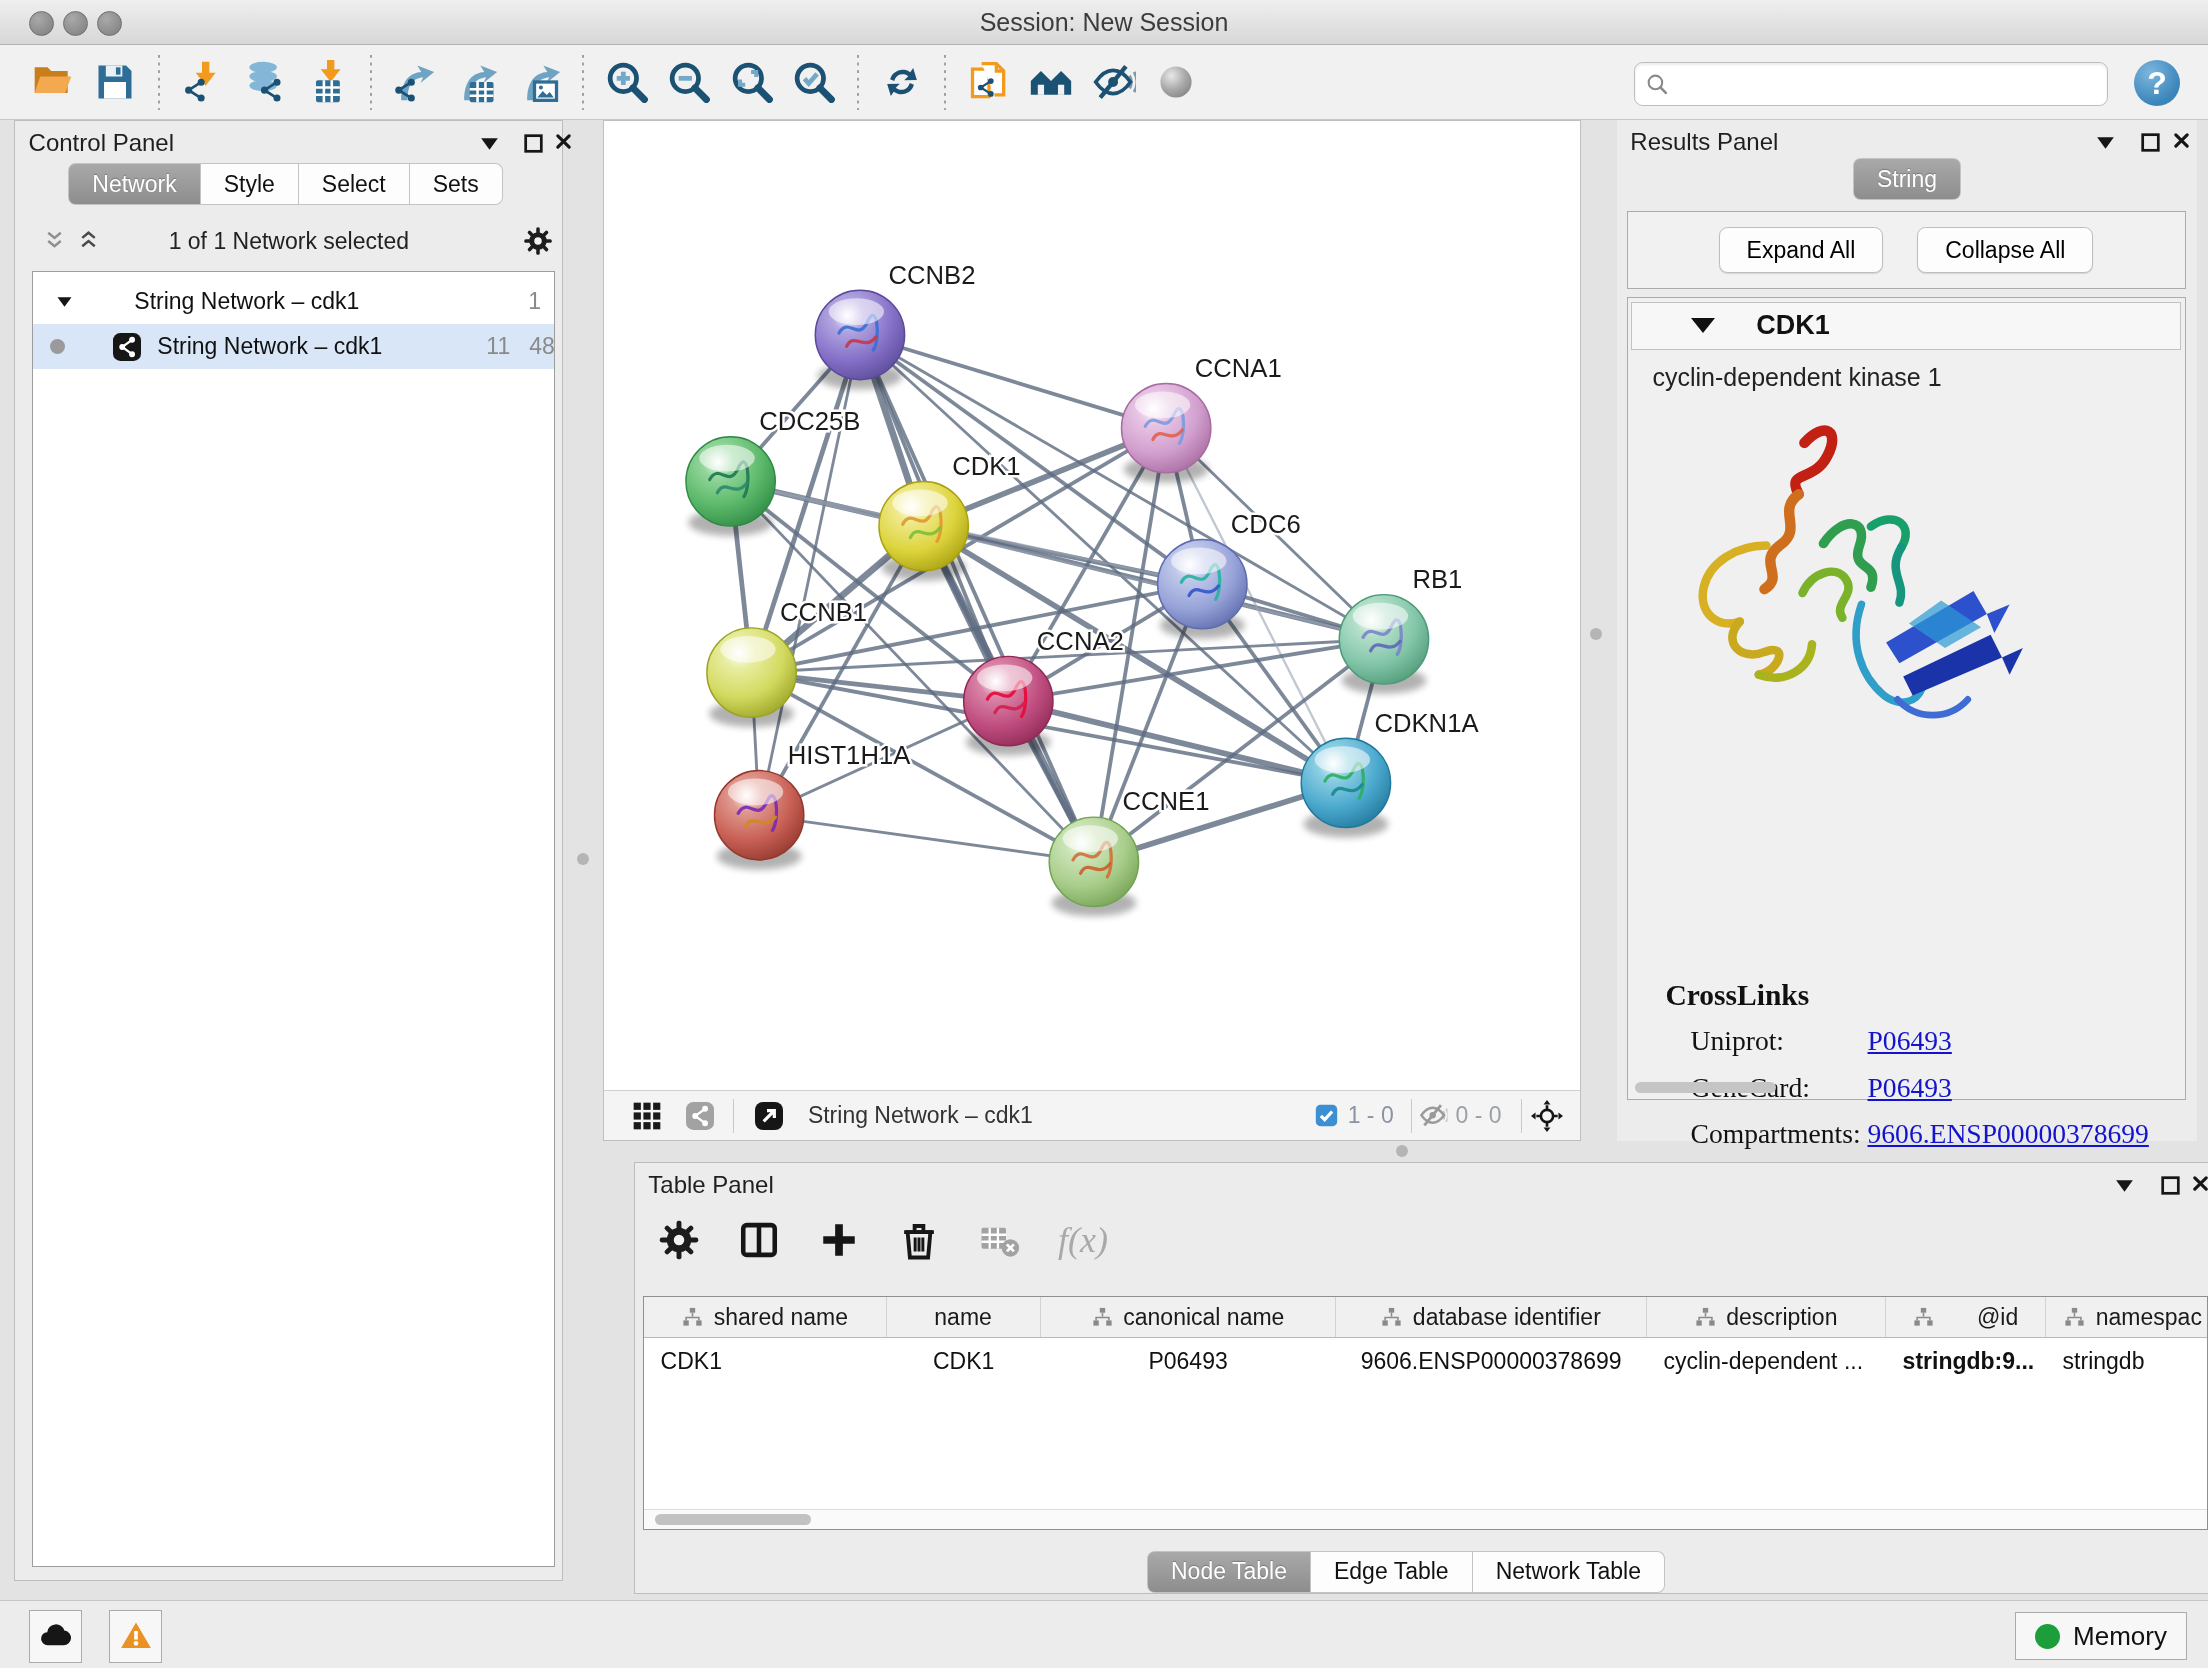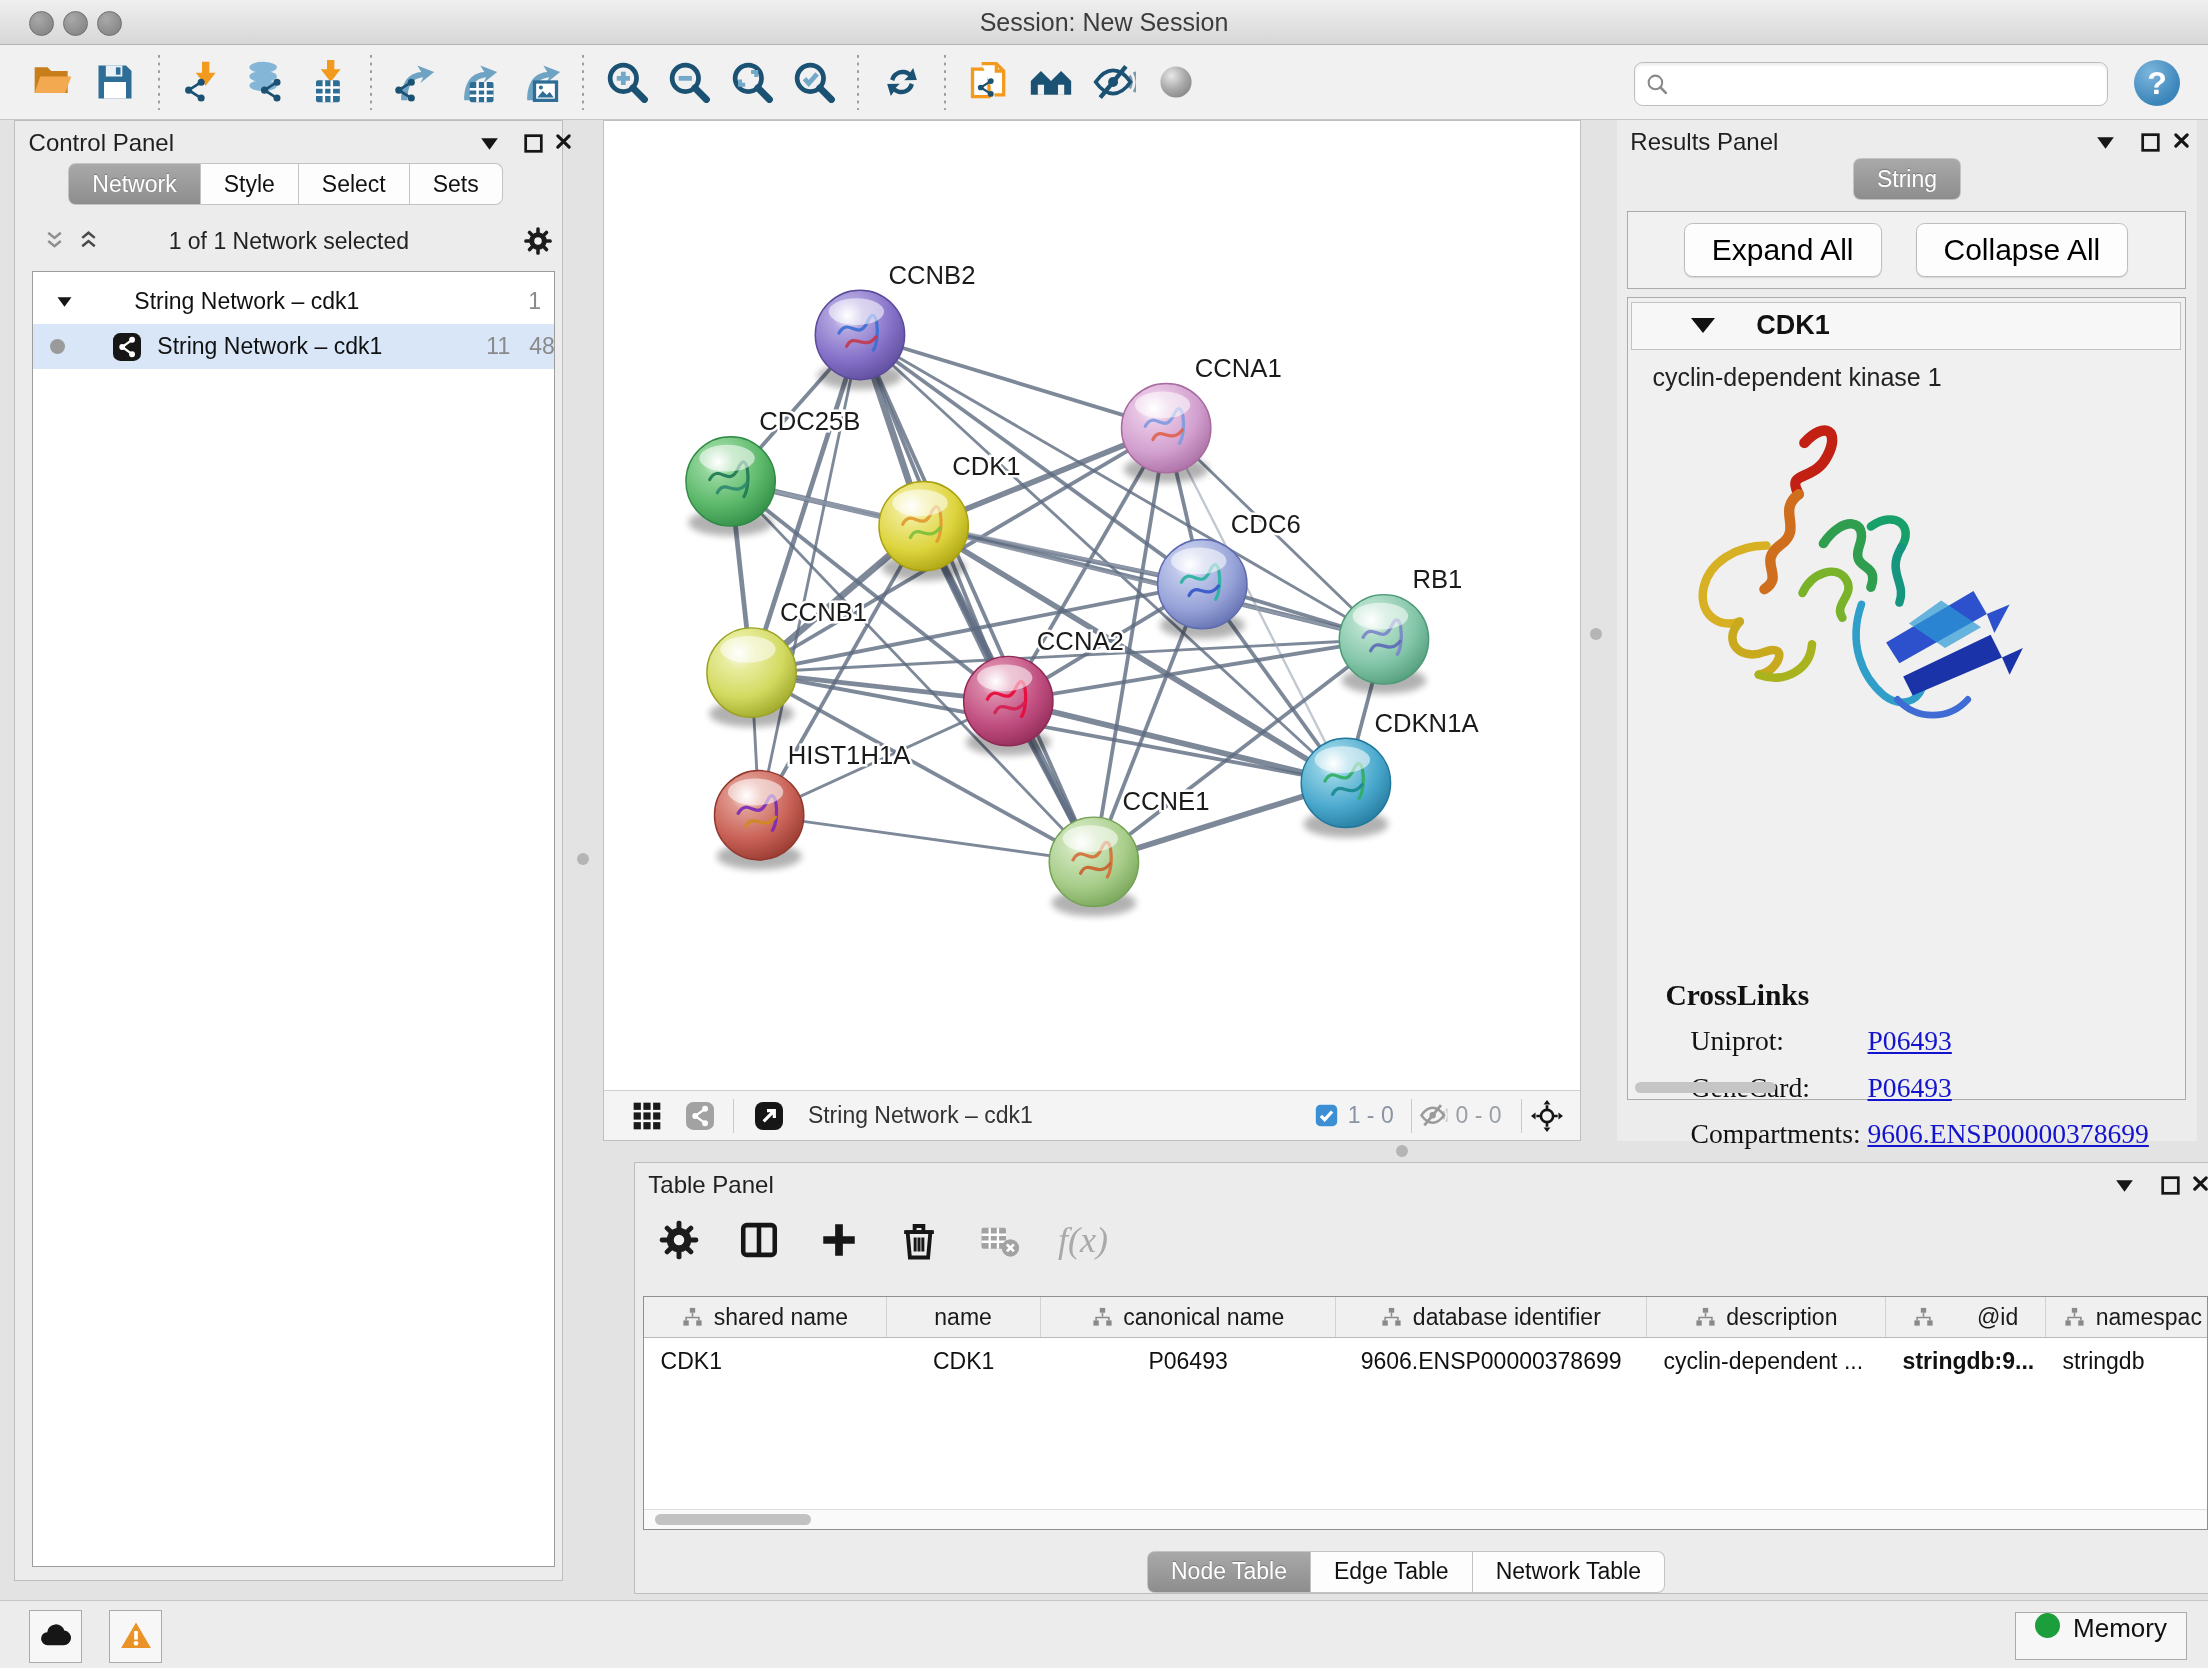--- a/index.html
+++ b/index.html
@@ -60,21 +60,21 @@
   #net-bar .ico{width:32px;height:32px;margin-left:21px;flex:0 0 auto;}
   #net-bar .vdiv{width:1px;height:34px;background:#c9c9c9;margin:0 17px;flex:0 0 auto;}
   #net-bar .nettitle{font-size:23px;color:#333;margin-left:23px;flex:0 0 auto;}
   #net-bar .cnt{font-size:23px;color:#8a93a3;margin:0 9.5px 0 7.6px;flex:0 0 auto;}
   #net-bar .spacer{flex:1;}
   
   #results-panel{position:absolute;left:1617px;top:120px;width:580px;height:1021px;background:#ececec;}
   #rp-tab{position:absolute;left:0;right:0;top:38px;display:flex;justify-content:center;}
   #rp-box1{position:absolute;left:9.5px;top:91px;width:559px;height:78px;background:#f1f1f1;
     border:1px solid #ababab;display:flex;align-items:center;justify-content:center;gap:34px;box-sizing:border-box;}
-  .rp-btn{font-size:30px;background:#fdfdfd;border:1px solid #bdbdbd;border-radius:8.6px;padding:8.6px 27px;
+  .rp-btn{font-size:23px;background:#fdfdfd;border:1px solid #bdbdbd;border-radius:8.6px;padding:8.6px 27px;
     box-shadow:0 1px 1px rgba(0,0,0,.12);}
   #rp-box2{position:absolute;left:9.5px;top:177px;width:559px;height:803px;background:#f0f0f0;
     border:1px solid #ababab;box-sizing:border-box;}
   #rp-sec-head{position:absolute;left:3.8px;right:3.8px;top:3.8px;height:48px;background:#f7f7f7;
     border:1px solid #c2c2c2;box-sizing:border-box;}
   #rp-sec-head .tri{position:absolute;left:59px;top:15px;width:0;height:0;
     border-left:12.4px solid transparent;border-right:12.4px solid transparent;border-top:15px solid #111;}
   #rp-sec-head .name{position:absolute;left:124px;right:0;top:7.6px;font-size:27px;font-weight:bold;color:#111;}
   #rp-desc{position:absolute;left:25px;top:65px;font-size:25px;color:#222;}
   #rp-protein{position:absolute;left:32px;top:105px;width:380px;height:380px;}
@@ -100,21 +100,21 @@
   .td{font-size:23px;color:#111;box-sizing:border-box;flex:0 0 auto;padding-left:17px;}
   #tp-hscroll{position:absolute;left:0;bottom:0;width:100%;height:19px;background:#fafafa;border-top:1px solid #ddd;}
   #tp-hthumb{position:absolute;left:11.4px;top:3.8px;width:156px;height:11.4px;background:#c2c2c2;border-radius:5.7px;}
   #tp-tabs{position:absolute;left:512px;bottom:0px;}
   
   #status-bar{position:absolute;left:0;top:1600px;width:100%;height:68px;background:#ececec;border-top:1px solid #c6c6c6;}
   .sb-btn{position:absolute;top:8.6px;width:51px;height:51px;background:#f7f7f7;border:1px solid #ababab;
     display:flex;align-items:center;justify-content:center;}
   .sb-btn svg{width:34px;height:34px;}
   #memory-btn{position:absolute;right:21px;top:11.4px;height:46px;background:#f7f7f7;border:1px solid #ababab;
-    display:flex;align-items:flex-start;padding:0 19px;gap:13.3px;}
+    display:flex;align-items:center;padding:0 19px;gap:13.3px;}
   #memory-dot{width:25px;height:25px;border-radius:50%;}
   #memory-btn span{font-size:26px;color:#111;}
   .split-dot{position:absolute;width:12.4px;height:12.4px;border-radius:50%;background:#b5b5b5;}
   svg text{font-family:"Liberation Sans","DejaVu Sans",sans-serif;}
 </style>
 </head>
 <body>
 
 <svg width="0" height="0" style="position:absolute">
   <defs>

